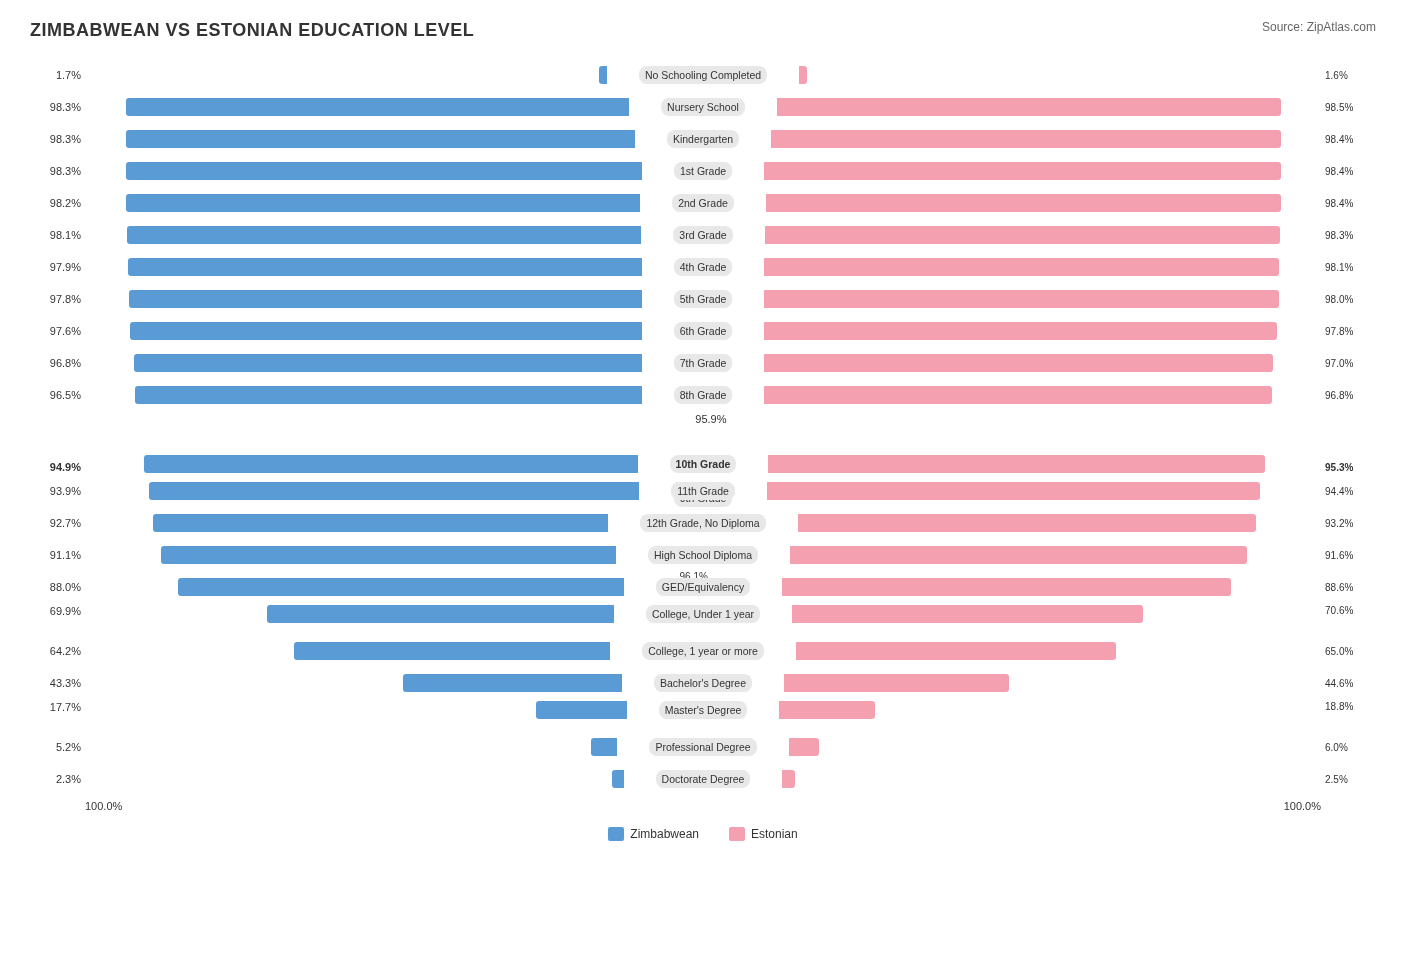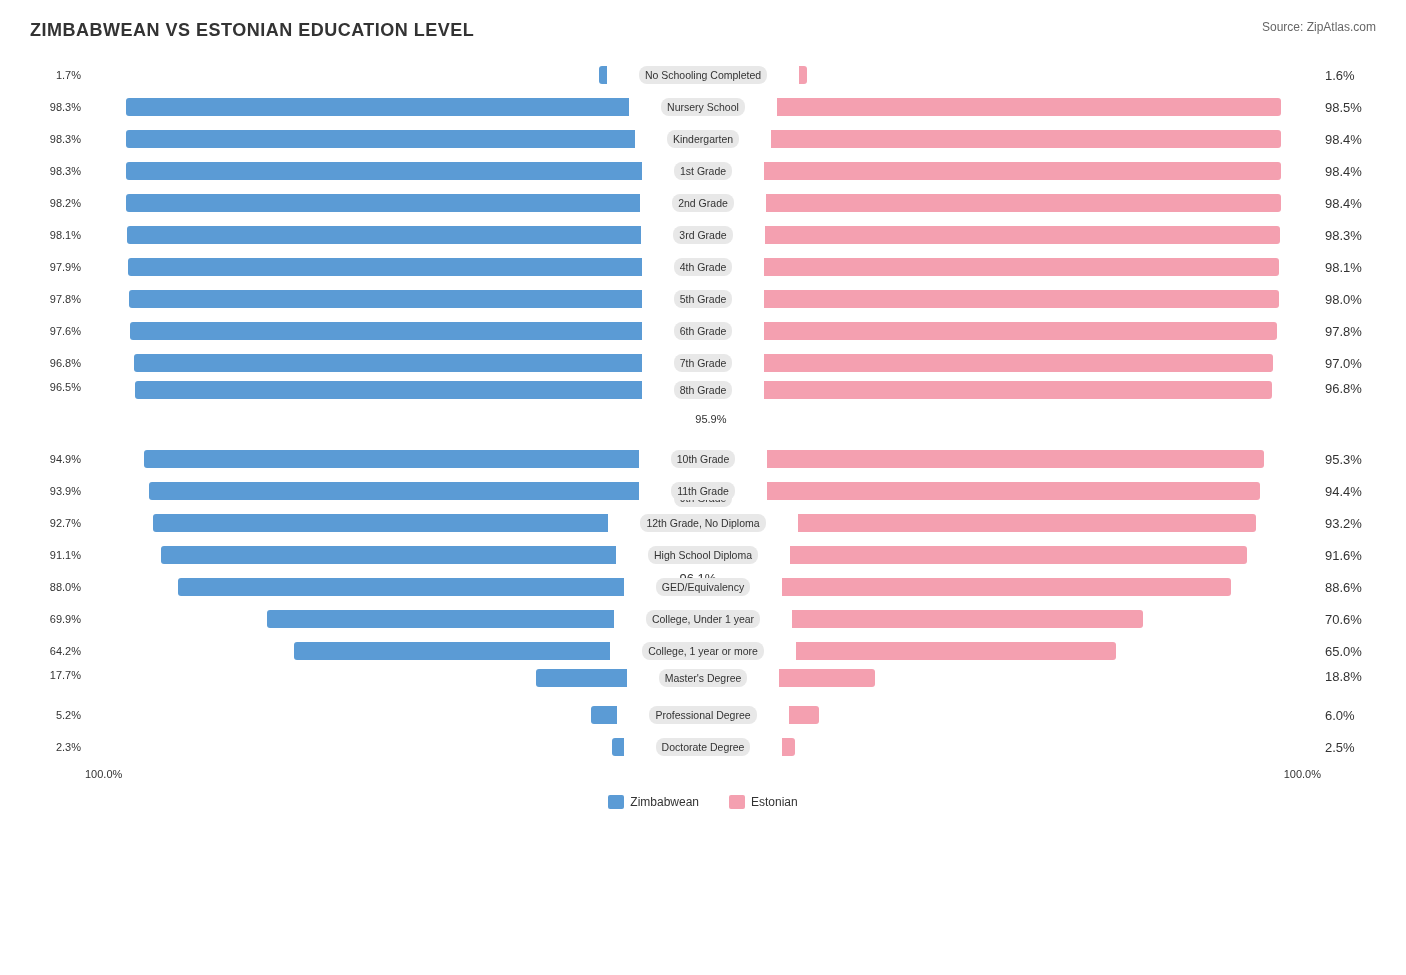--- a/index.html
+++ b/index.html
@@ -44,21 +44,21 @@
       width: 55px;
       text-align: right;
       font-size: 11px;
       color: #333;
       padding-right: 4px;
       flex-shrink: 0;
     }
     .right-value {
       width: 55px;
       text-align: left;
-      font-size: 13px;
+      font-size: 10px;
       color: #333;
       padding-left: 4px;
       flex-shrink: 0;
     }
     .bar-blue {
       background: #5b9bd5;
       height: 100%;
       border-radius: 2px 0 0 2px;
     }
     .bar-pink {
@@ -224,21 +224,21 @@
           <div class="left-value">96.8%</div>
           <div style="flex: 1 1 0%; display: flex; justify-content: flex-end; height: 18px;">
             <div class="bar-blue" style="width: 96.8%; height: 100%; border-radius: 3px 0px 0px 3px;"></div>
           </div>
           <div class="label-center">7th Grade</div>
           <div style="flex: 1 1 0%; display: flex; justify-content: flex-start; height: 18px;">
             <div class="bar-pink" style="width: 97%; height: 100%; border-radius: 0px 3px 3px 0px;"></div>
           </div>
           <div class="right-value">97.0%</div>
         </div>
-        <div class="row-wrapper" style="display: flex; align-items: flex-start; margin-bottom: 2px; height: 28px;">
+        <div class="row-wrapper" style="display: flex; align-items: center; margin-bottom: 2px; height: 28px;">
           <div class="left-value">96.5%</div>
           <div style="flex: 1 1 0%; display: flex; justify-content: flex-end; height: 18px;">
             <div class="bar-blue" style="width: 96.5%; height: 100%; border-radius: 3px 0px 0px 3px;"></div>
           </div>
           <div class="label-center">8th Grade</div>
           <div style="flex: 1 1 0%; display: flex; justify-content: flex-start; height: 18px;">
             <div class="bar-pink" style="width: 96.8%; height: 100%; border-radius: 0px 3px 3px 0px;"></div>
           </div>
           <div class="right-value">96.8%</div>
         </div>
@@ -246,21 +246,21 @@
           <div class="left-value">95.9%</div>
           <div style="flex: 1 1 0%; display: flex; justify-content: flex-end; height: 18px;">
             <div class="bar-blue" style="width: 95.9%; height: 100%; border-radius: 3px 0px 0px 3px;"></div>
           </div>
           <div class="label-center">9th Grade</div>
           <div style="flex: 1 1 0%; display: flex; justify-content: flex-start; height: 18px;">
             <div class="bar-pink" style="width: 96.1%; height: 100%; border-radius: 0px 3px 3px 0px;"></div>
           </div>
           <div class="right-value">96.1%</div>
         </div>
-        <div class="row-wrapper" style="display: flex; align-items: center; margin-bottom: 2px; height: 28px;">
+        <div class="row-wrapper" style="display: flex; align-items: flex-end; margin-bottom: 2px; height: 28px; font-weight: bold;">
           <div class="left-value">94.9%</div>
           <div style="flex: 1 1 0%; display: flex; justify-content: flex-end; height: 18px;">
             <div class="bar-blue" style="width: 94.9%; height: 100%; border-radius: 3px 0px 0px 3px;"></div>
           </div>
           <div class="label-center">10th Grade</div>
           <div style="flex: 1 1 0%; display: flex; justify-content: flex-start; height: 18px;">
             <div class="bar-pink" style="width: 95.3%; height: 100%; border-radius: 0px 3px 3px 0px;"></div>
           </div>
           <div class="right-value">95.3%</div>
         </div>
@@ -301,41 +301,52 @@
           <div class="left-value">88.0%</div>
           <div style="flex: 1 1 0%; display: flex; justify-content: flex-end; height: 18px;">
             <div class="bar-blue" style="width: 88%; height: 100%; border-radius: 3px 0px 0px 3px;"></div>
           </div>
           <div class="label-center">GED/Equivalency</div>
           <div style="flex: 1 1 0%; display: flex; justify-content: flex-start; height: 18px;">
             <div class="bar-pink" style="width: 88.6%; height: 100%; border-radius: 0px 3px 3px 0px;"></div>
           </div>
           <div class="right-value">88.6%</div>
         </div>
-        <div class="row-wrapper" style="display: flex; align-items: center; margin-bottom: 2px; height: 28px;">
+        <div class="row-wrapper" style="display: flex; align-items: flex-start; margin-bottom: 2px; height: 28px;">
           <div class="left-value">69.9%</div>
           <div style="flex: 1 1 0%; display: flex; justify-content: flex-end; height: 18px;">
             <div class="bar-blue" style="width: 69.9%; height: 100%; border-radius: 3px 0px 0px 3px;"></div>
           </div>
           <div class="label-center">College, Under 1 year</div>
           <div style="flex: 1 1 0%; display: flex; justify-content: flex-start; height: 18px;">
             <div class="bar-pink" style="width: 70.6%; height: 100%; border-radius: 0px 3px 3px 0px;"></div>
           </div>
           <div class="right-value">70.6%</div>
         </div>
         <div class="row-wrapper" style="display: flex; align-items: center; margin-bottom: 2px; height: 28px;">
           <div class="left-value">64.2%</div>
           <div style="flex: 1 1 0%; display: flex; justify-content: flex-end; height: 18px;">
             <div class="bar-blue" style="width: 64.2%; height: 100%; border-radius: 3px 0px 0px 3px;"></div>
           </div>
           <div class="label-center">College, 1 year or more</div>
           <div style="flex: 1 1 0%; display: flex; justify-content: flex-start; height: 18px;">
             <div class="bar-pink" style="width: 65%; height: 100%; border-radius: 0px 3px 3px 0px;"></div>
           </div>
           <div class="right-value">65.0%</div>
+        </div>
+        <div class="row-wrapper" style="display: flex; align-items: center; margin-bottom: 2px; height: 28px;">
+          <div class="left-value">43.3%</div>
+          <div style="flex: 1 1 0%; display: flex; justify-content: flex-end; height: 18px;">
+            <div class="bar-blue" style="width: 43.3%; height: 100%; border-radius: 3px 0px 0px 3px;"></div>
+          </div>
+          <div class="label-center">Bachelor's Degree</div>
+          <div style="flex: 1 1 0%; display: flex; justify-content: flex-start; height: 18px;">
+            <div class="bar-pink" style="width: 44.6%; height: 100%; border-radius: 0px 3px 3px 0px;"></div>
+          </div>
+          <div class="right-value">44.6%</div>
         </div>
         <div class="row-wrapper" style="display: flex; align-items: flex-start; margin-bottom: 2px; height: 28px;">
           <div class="left-value">17.7%</div>
           <div style="flex: 1 1 0%; display: flex; justify-content: flex-end; height: 18px;">
             <div class="bar-blue" style="width: 17.7%; height: 100%; border-radius: 3px 0px 0px 3px;"></div>
           </div>
           <div class="label-center">Master's Degree</div>
           <div style="flex: 1 1 0%; display: flex; justify-content: flex-start; height: 18px;">
             <div class="bar-pink" style="width: 18.8%; height: 100%; border-radius: 0px 3px 3px 0px;"></div>
           </div>

